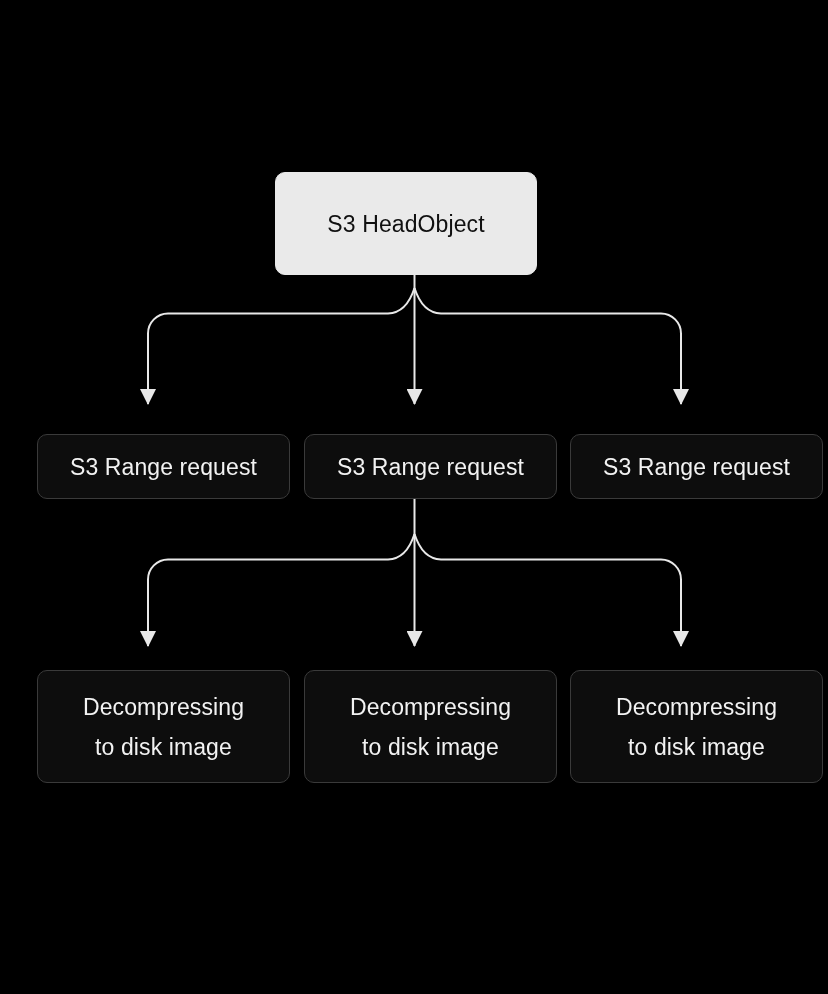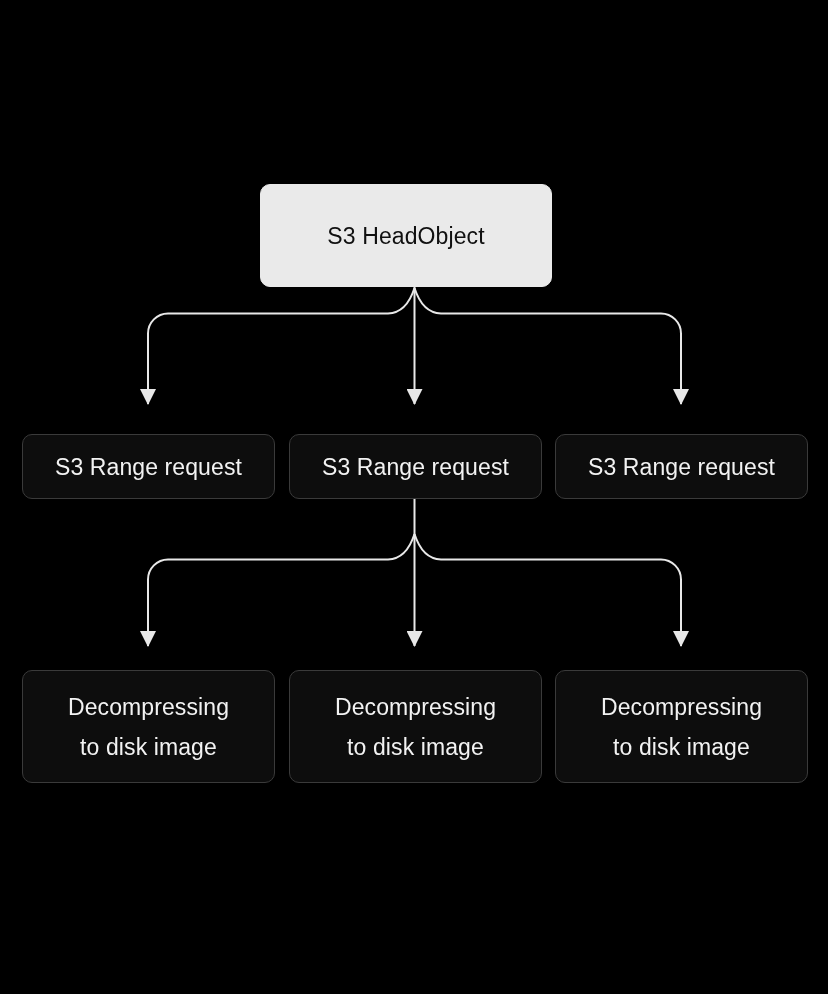--- a/index.html
+++ b/index.html
@@ -42,20 +42,21 @@
   }
   .node-root {
     background: #eaeaea;
     color: #101010;
     border: 1px solid #eaeaea;
   }
   .node-dark {
     background: #0d0d0d;
     color: #f2f2f2;
     border: 1px solid #3a3a3a;
+    margin-left: 15px;
   }
 </style>
 </head>
 <body>
 
 <div id="diagram">
 
   <svg id="connector-layer" viewBox="0 0 828 994" aria-hidden="true">
     <defs>
       <marker id="arrowhead" viewBox="0 0 10 10" refX="9.4" refY="5" markerWidth="8" markerHeight="8" orient="auto-start-reverse">
@@ -69,21 +70,21 @@
       <path d="M 414.5 288 C 419 302, 427 313, 441 313.5 L 661 313.5 A 20 20 0 0 1 681 333.5 L 681 404" marker-end="url(#arrowhead)"></path>
     </g>
 
     <g stroke="#e8e8e8" stroke-width="2" fill="none" stroke-linecap="butt">
       <path d="M 414.5 499 L 414.5 646" marker-end="url(#arrowhead)"></path>
       <path d="M 414.5 534 C 410 548, 402 559, 388 559.5 L 168 559.5 A 20 20 0 0 0 148 579.5 L 148 646" marker-end="url(#arrowhead)"></path>
       <path d="M 414.5 534 C 419 548, 427 559, 441 559.5 L 661 559.5 A 20 20 0 0 1 681 579.5 L 681 646" marker-end="url(#arrowhead)"></path>
     </g>
   </svg>
 
-  <div class="node node-root" style="left:260px; top:172px; width:292px; height:103px;margin-top:12px;">S3 HeadObject</div>
+  <div class="node node-root" style="left:275px; top:172px; width:262px; height:103px;">S3 HeadObject</div>
 
   <div class="node node-dark" style="left:22px; top:434px; width:253px; height:65px;">S3 Range request</div>
 
   <div class="node node-dark" style="left:289px; top:434px; width:253px; height:65px;">S3 Range request</div>
 
   <div class="node node-dark" style="left:555px; top:434px; width:253px; height:65px;">S3 Range request</div>
 
   <div class="node node-dark" style="left:22px; top:670px; width:253px; height:113px;">Decompressing
 to disk image</div>
 

